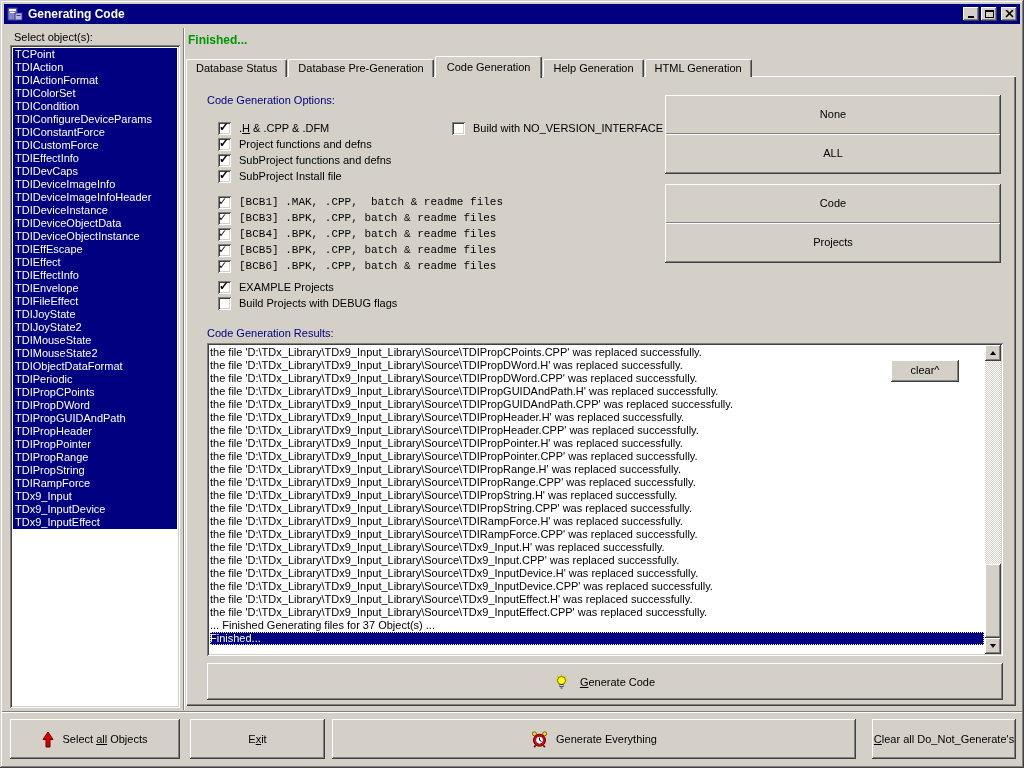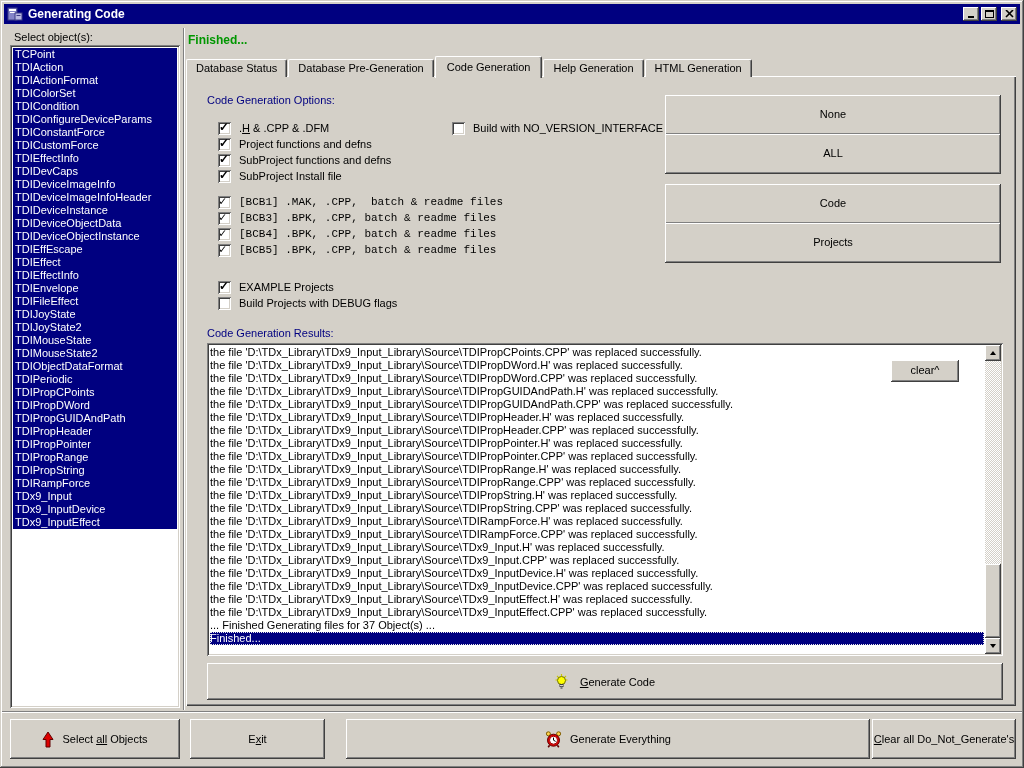--- a/index.html
+++ b/index.html
@@ -100,21 +100,21 @@
   .tri-down { width:0; height:0; border-left:3px solid transparent; border-right:3px solid transparent; border-top:4px solid #000; }
 
   .generate-code-btn { position:absolute; left:21px; top:587px; width:796px; height:37px;
     display:flex; align-items:center; justify-content:center; gap:12px; }
 
   .bottom-panel { position:absolute; left:2px; right:2px; top:712px; height:54px;
     background:#d4d0c8; border-top:1px solid #ffffff; box-shadow: 0 -1px 0 #808080; }
   .bb { position:absolute; top:6px; height:40px; display:flex; align-items:center; justify-content:center; gap:8px; }
   .bb-select-all { left:8px;   width:170px; }
   .bb-exit       { left:188px; width:135px;justify-content:center; }
-  .bb-generate   { left:344px; width:524px; }
+  .bb-generate   { left:330px; width:524px; }
   .bb-clear      { left:870px; width:144px; }
 
   .icon { flex:none; display:block; }
 </style>
 </head>
 <body>
 
 <div class="window">
 
   <div class="titlebar">
@@ -223,20 +223,24 @@
           <span class="check-label">[BCB3] .BPK, .CPP, batch &amp; readme files</span>
         </div>
         <div class="check-row">
           <span class="checkbox checked"></span>
           <span class="check-label">[BCB4] .BPK, .CPP, batch &amp; readme files</span>
         </div>
         <div class="check-row">
           <span class="checkbox checked"></span>
           <span class="check-label">[BCB5] .BPK, .CPP, batch &amp; readme files</span>
         </div>
+        <div class="check-row">
+          <span class="checkbox checked"></span>
+          <span class="check-label">[BCB6] .BPK, .CPP, batch &amp; readme files</span>
+        </div>
       </div>
     <div class="check-group cg-3">
         <div class="check-row">
           <span class="checkbox checked"></span>
           <span class="check-label">EXAMPLE Projects</span>
         </div>
         <div class="check-row">
           <span class="checkbox"></span>
           <span class="check-label">Build Projects with DEBUG flags</span>
         </div>

